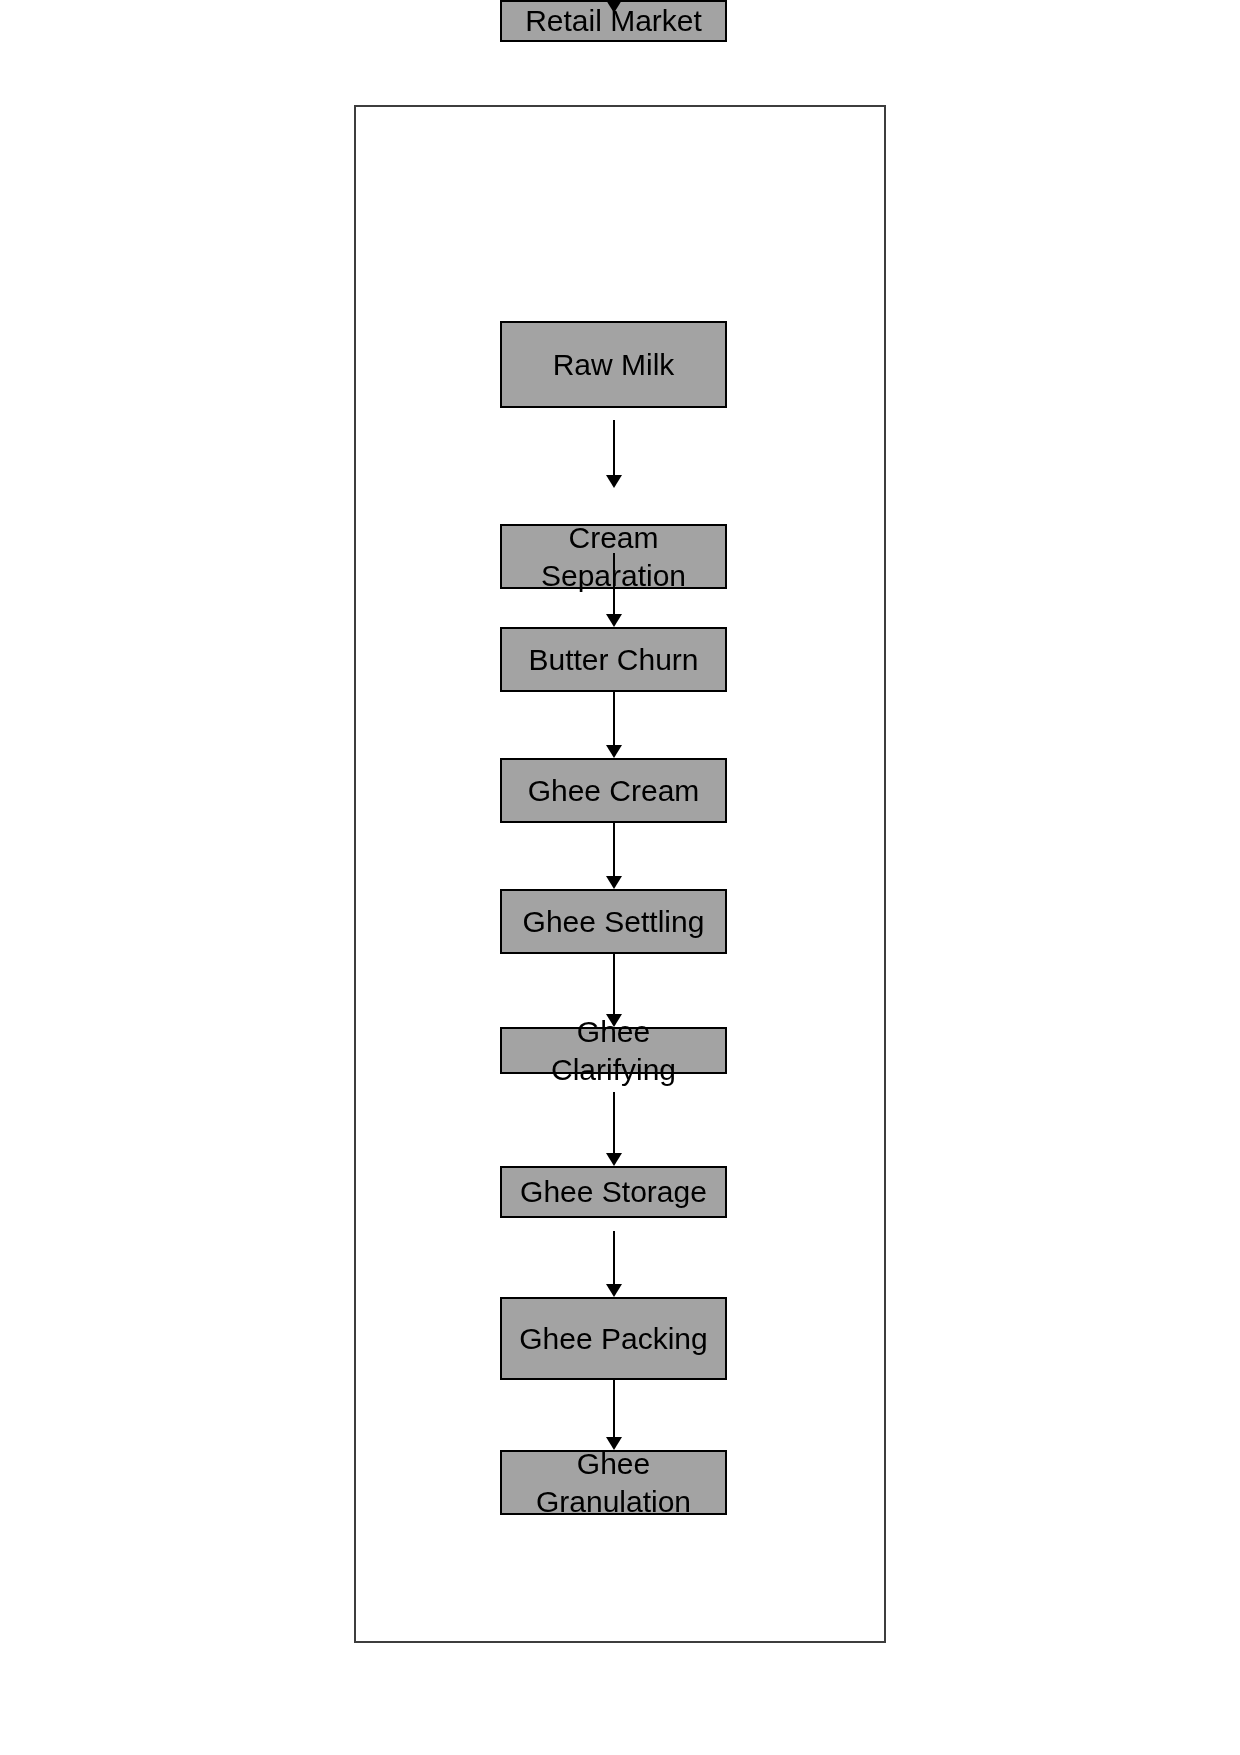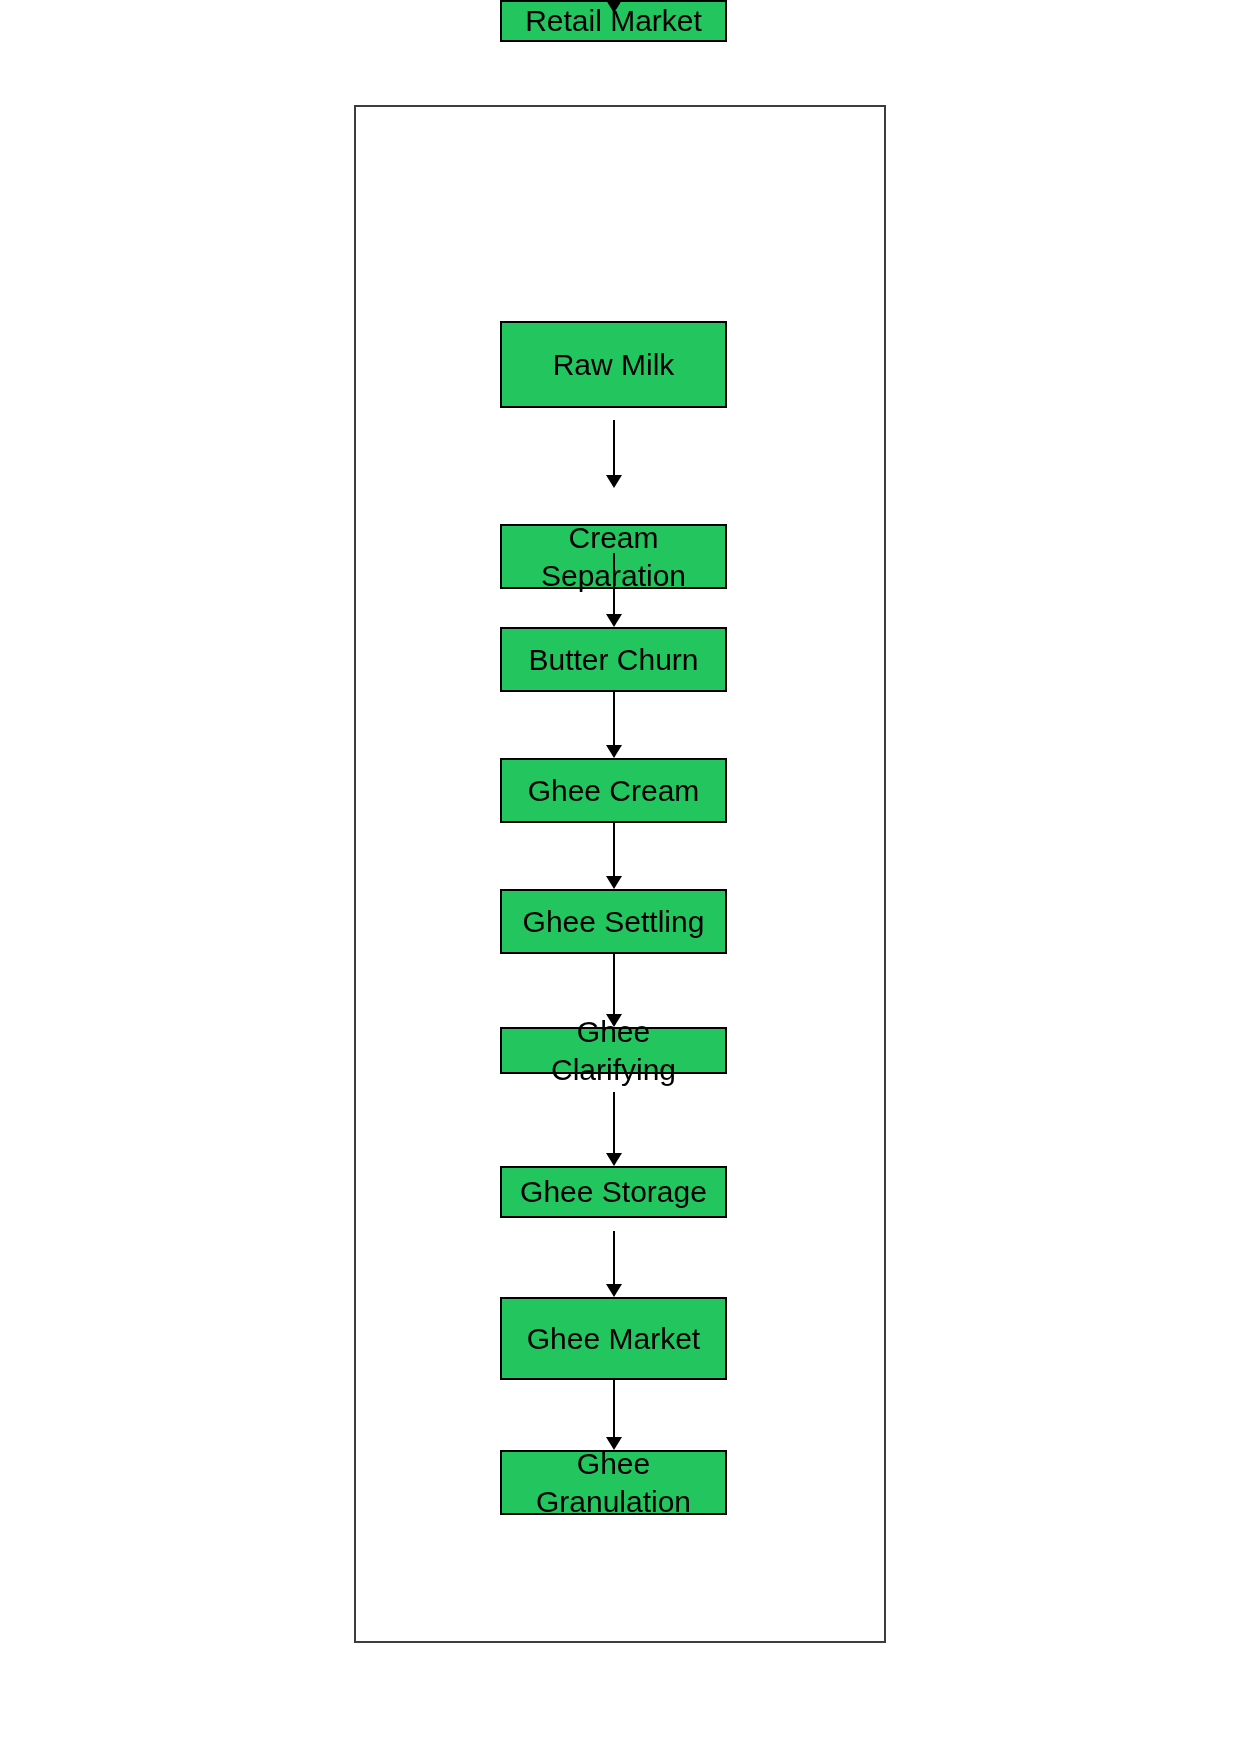--- a/index.html
+++ b/index.html
@@ -24,21 +24,21 @@
     border: 2px solid #3d3d3d;
     box-sizing: border-box;
     background: #ffffff;
   }
   .node {
     position: absolute;
     left: 500px;
     width: 227px;
     box-sizing: border-box;
     border: 2px solid #000000;
-    background: #22c55e;
+    background: #a3a3a3;
     color: #000000;
     font-size: 30px;
     line-height: 38px;
     text-align: center;
     display: flex;
     align-items: center;
     justify-content: center;
     padding: 0 16px;
   }
   
@@ -89,21 +89,21 @@
 <div class="canvas">
   <div class="outer-frame"></div>
 
   <div class="node">Raw Milk</div>
   <div class="node">Cream Separation</div>
   <div class="node">Butter Churn</div>
   <div class="node">Ghee Cream</div>
   <div class="node">Ghee Settling</div>
   <div class="node">Ghee Clarifying</div>
   <div class="node">Ghee Storage</div>
-  <div class="node">Ghee Market</div>
+  <div class="node">Ghee Packing</div>
   <div class="node">Ghee Granulation</div>
   <div class="node">Retail Market</div>
 
   <div class="arrow">
       <div class="stem"></div>
       <div class="head"></div>
     </div>
   <div class="arrow">
       <div class="stem"></div>
       <div class="head"></div>

